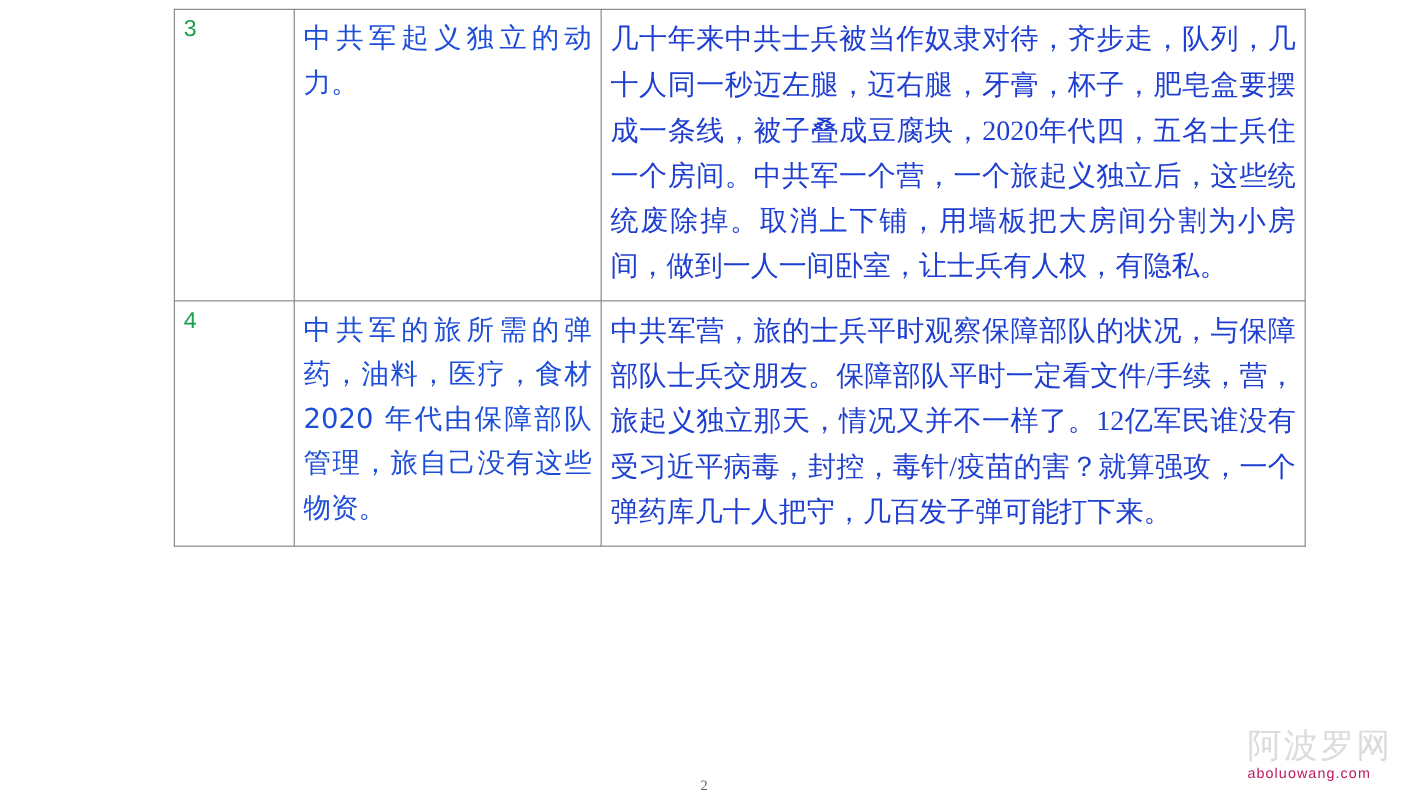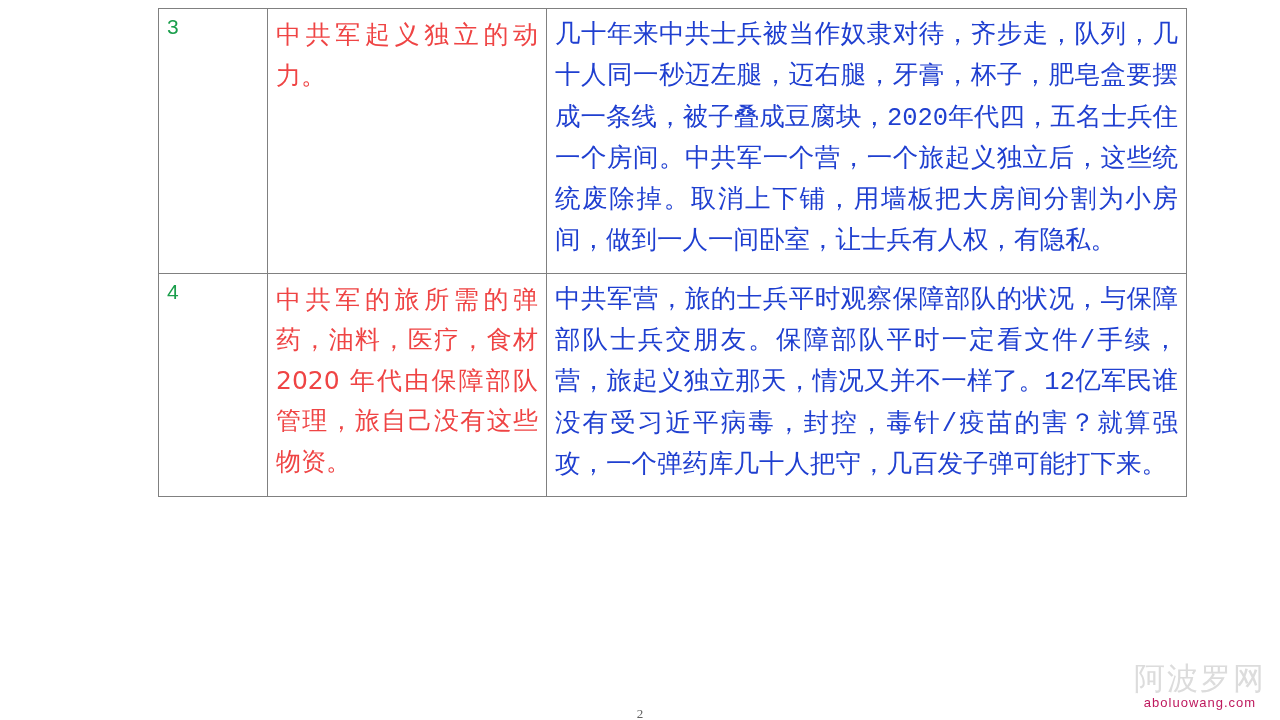--- a/index.html
+++ b/index.html
@@ -44,56 +44,56 @@
   .col-main { width: 623px; }
 
   .cell-num {
     color: #1a9e4b;
     font-size: 21px;
     line-height: 1.1;
     font-family: "Liberation Sans", sans-serif;
   }
 
   .cell-mid {
-    color: #ef4444;
+    color: #1d4ed8;
     font-size: 25px;
     line-height: 1.62;
     text-align: justify;
     text-justify: inter-ideograph;
     font-family: "DejaVu Sans", sans-serif;
   }
 
   .cell-main {
     color: #1f3fd0;
     font-size: 25.5px;
     line-height: 1.62;
     text-align: justify;
     text-justify: inter-ideograph;
-    font-family: Liberation Mono, monospace;
+    font-family: Liberation Serif, serif;
   }
 
   .row3 .cell-mid,
   .row3 .cell-main { min-height: 340px; }
 
   .page-number {
     position: absolute;
     left: 0;
     top: 706px;
     width: 1280px;
     text-align: center;
     color: #606060;
     font-size: 13px;
     font-family: "Liberation Serif", serif;
   }
 
   .watermark {
     position: absolute;
     right: 14px;
     bottom: 10px;
-    text-align: center;
+    text-align: left;
     color: #d8d8d8;
     user-select: none;
   }
   .watermark .wm-main {
     display: block;
     font-size: 31px;
     letter-spacing: 2px;
     color: #dcdcdc;
     font-family: "DejaVu Sans", sans-serif;
     line-height: 1.05;

